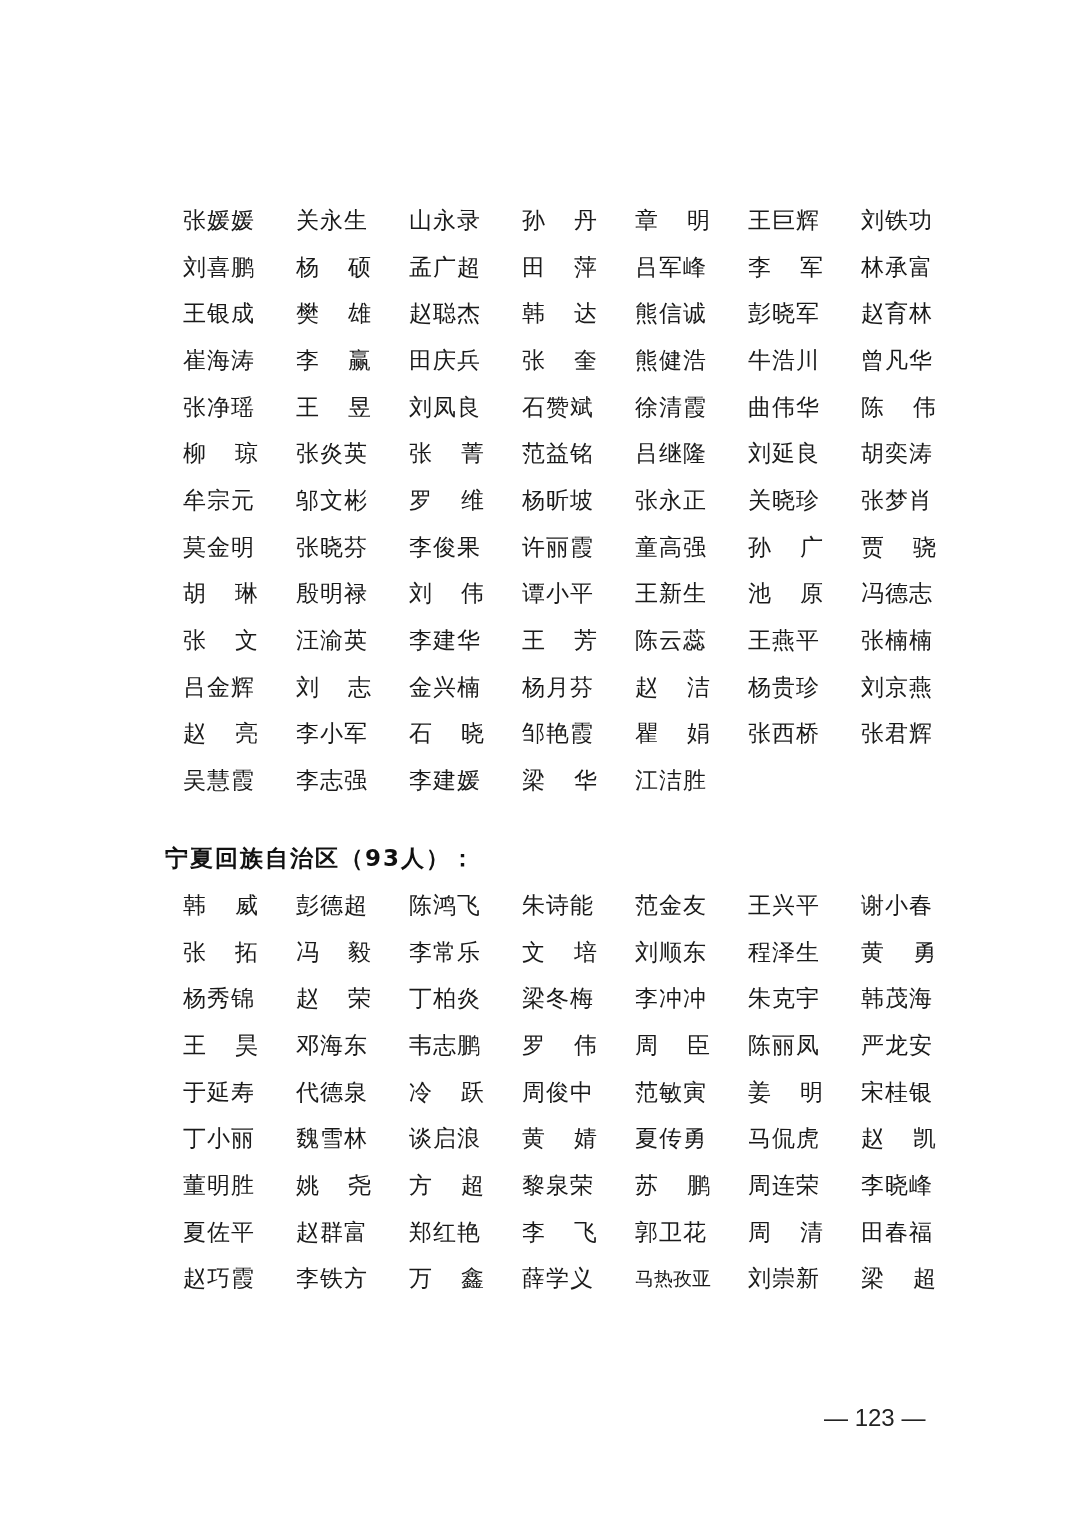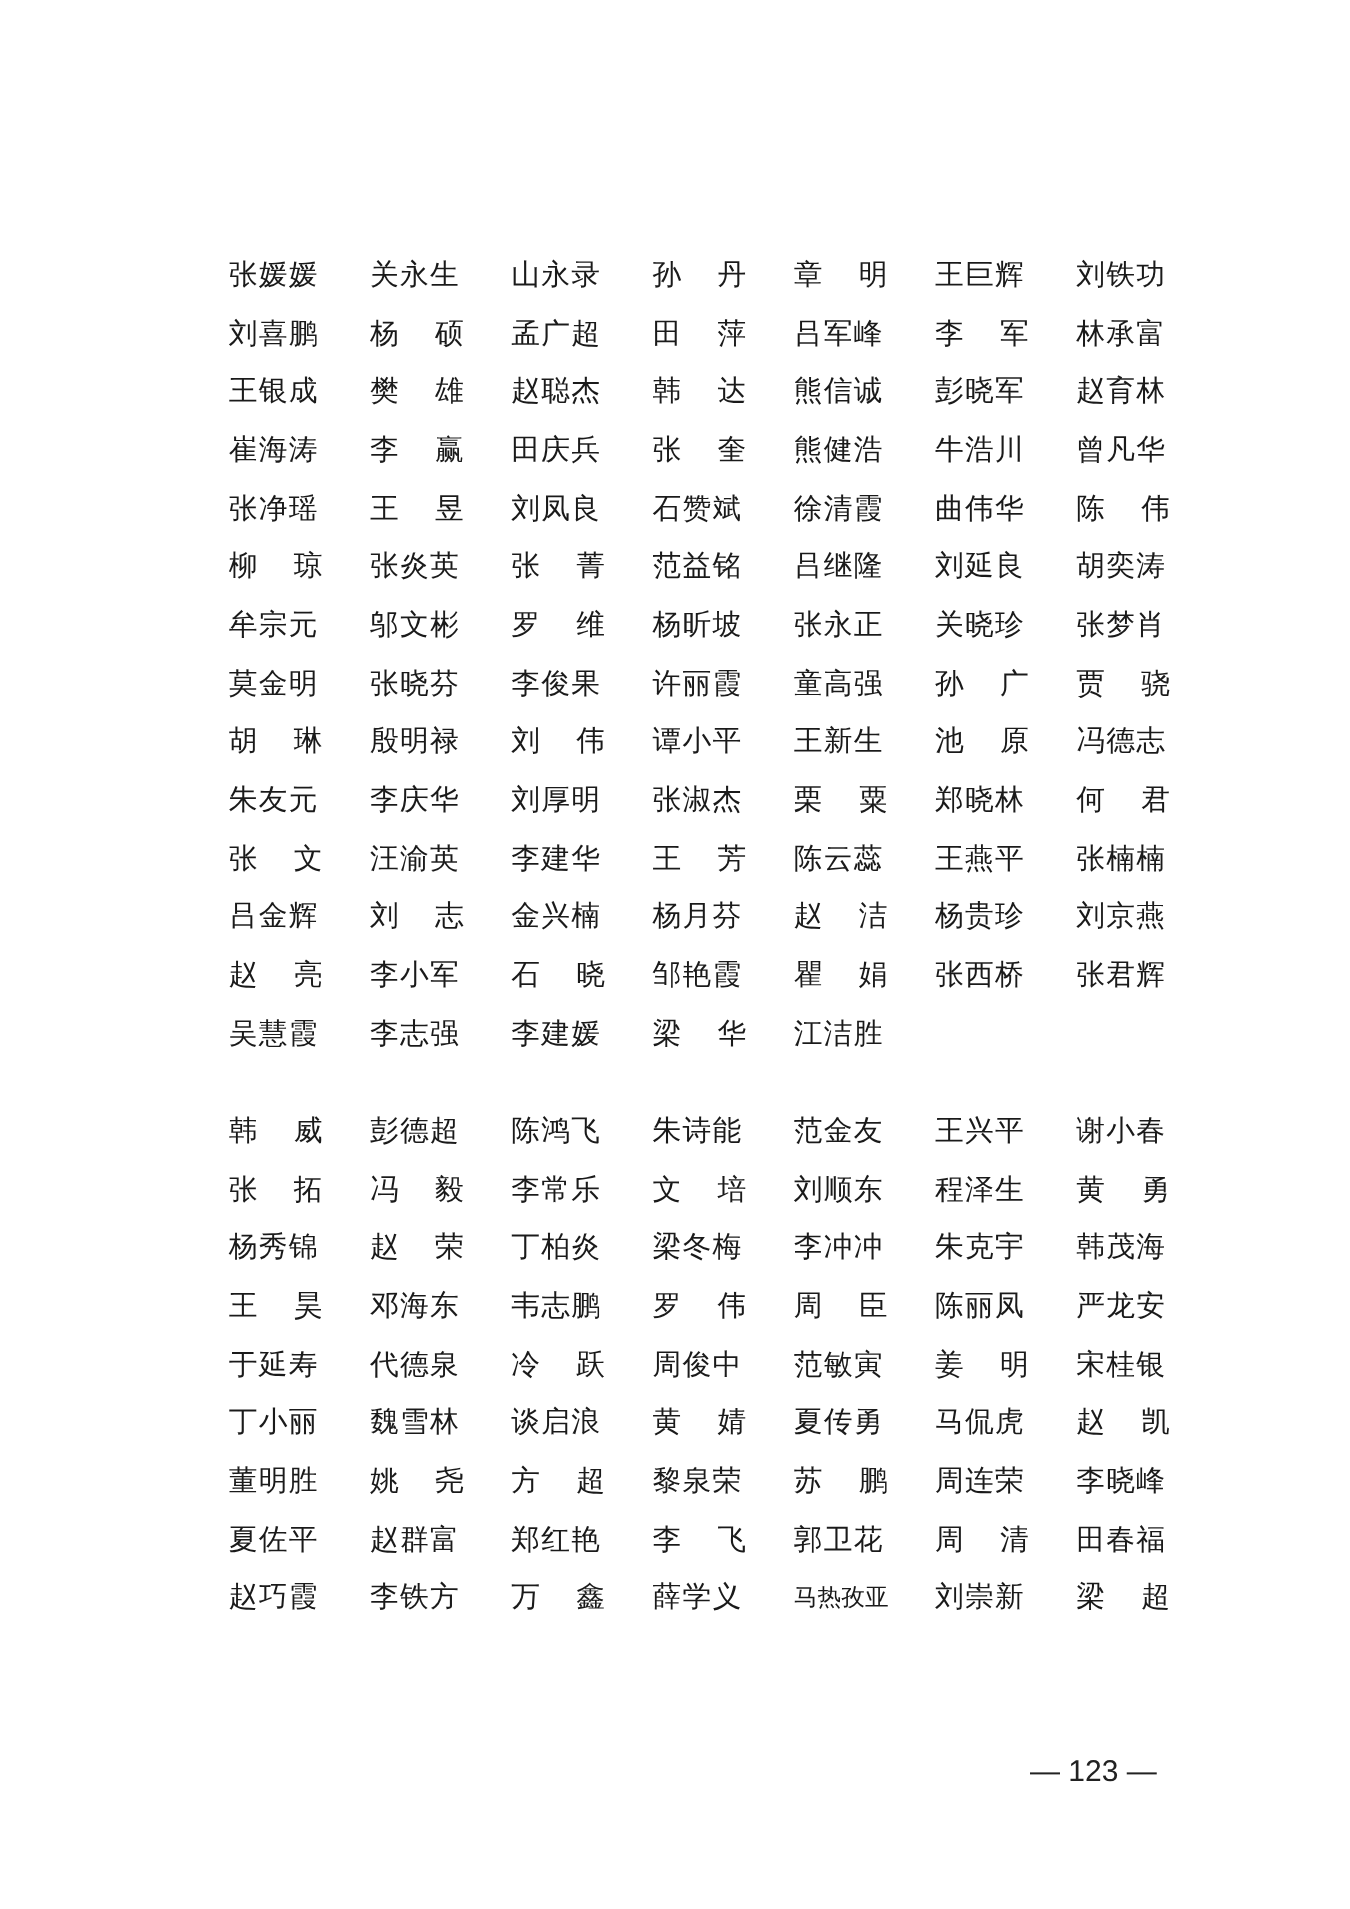--- a/index.html
+++ b/index.html
@@ -207,35 +207,20 @@
         </div>
         <div class="cell">谭小平</div>
         <div class="cell">王新生</div>
         <div class="cell two">
           <span>池</span>
           <span>原</span>
         </div>
         <div class="cell">冯德志</div>
       </div>
       <div class="row">
-        <div class="cell">朱友元</div>
-        <div class="cell">李庆华</div>
-        <div class="cell">刘厚明</div>
-        <div class="cell">张淑杰</div>
-        <div class="cell two">
-          <span>栗</span>
-          <span>粟</span>
-        </div>
-        <div class="cell">郑晓林</div>
-        <div class="cell two">
-          <span>何</span>
-          <span>君</span>
-        </div>
-      </div>
-      <div class="row">
         <div class="cell two">
           <span>张</span>
           <span>文</span>
         </div>
         <div class="cell">汪渝英</div>
         <div class="cell">李建华</div>
         <div class="cell two">
           <span>王</span>
           <span>芳</span>
         </div>
@@ -280,20 +265,21 @@
         <div class="cell">吴慧霞</div>
         <div class="cell">李志强</div>
         <div class="cell">李建媛</div>
         <div class="cell two">
           <span>梁</span>
           <span>华</span>
         </div>
         <div class="cell">江洁胜</div>
       </div>
     </div>
+  <div class="section-heading">宁夏回族自治区（93人）：</div>
   <div class="name-grid" id="grid-2" style="top:882px;">
       <div class="row">
         <div class="cell two">
           <span>韩</span>
           <span>威</span>
         </div>
         <div class="cell">彭德超</div>
         <div class="cell">陈鸿飞</div>
         <div class="cell">朱诗能</div>
         <div class="cell">范金友</div>

